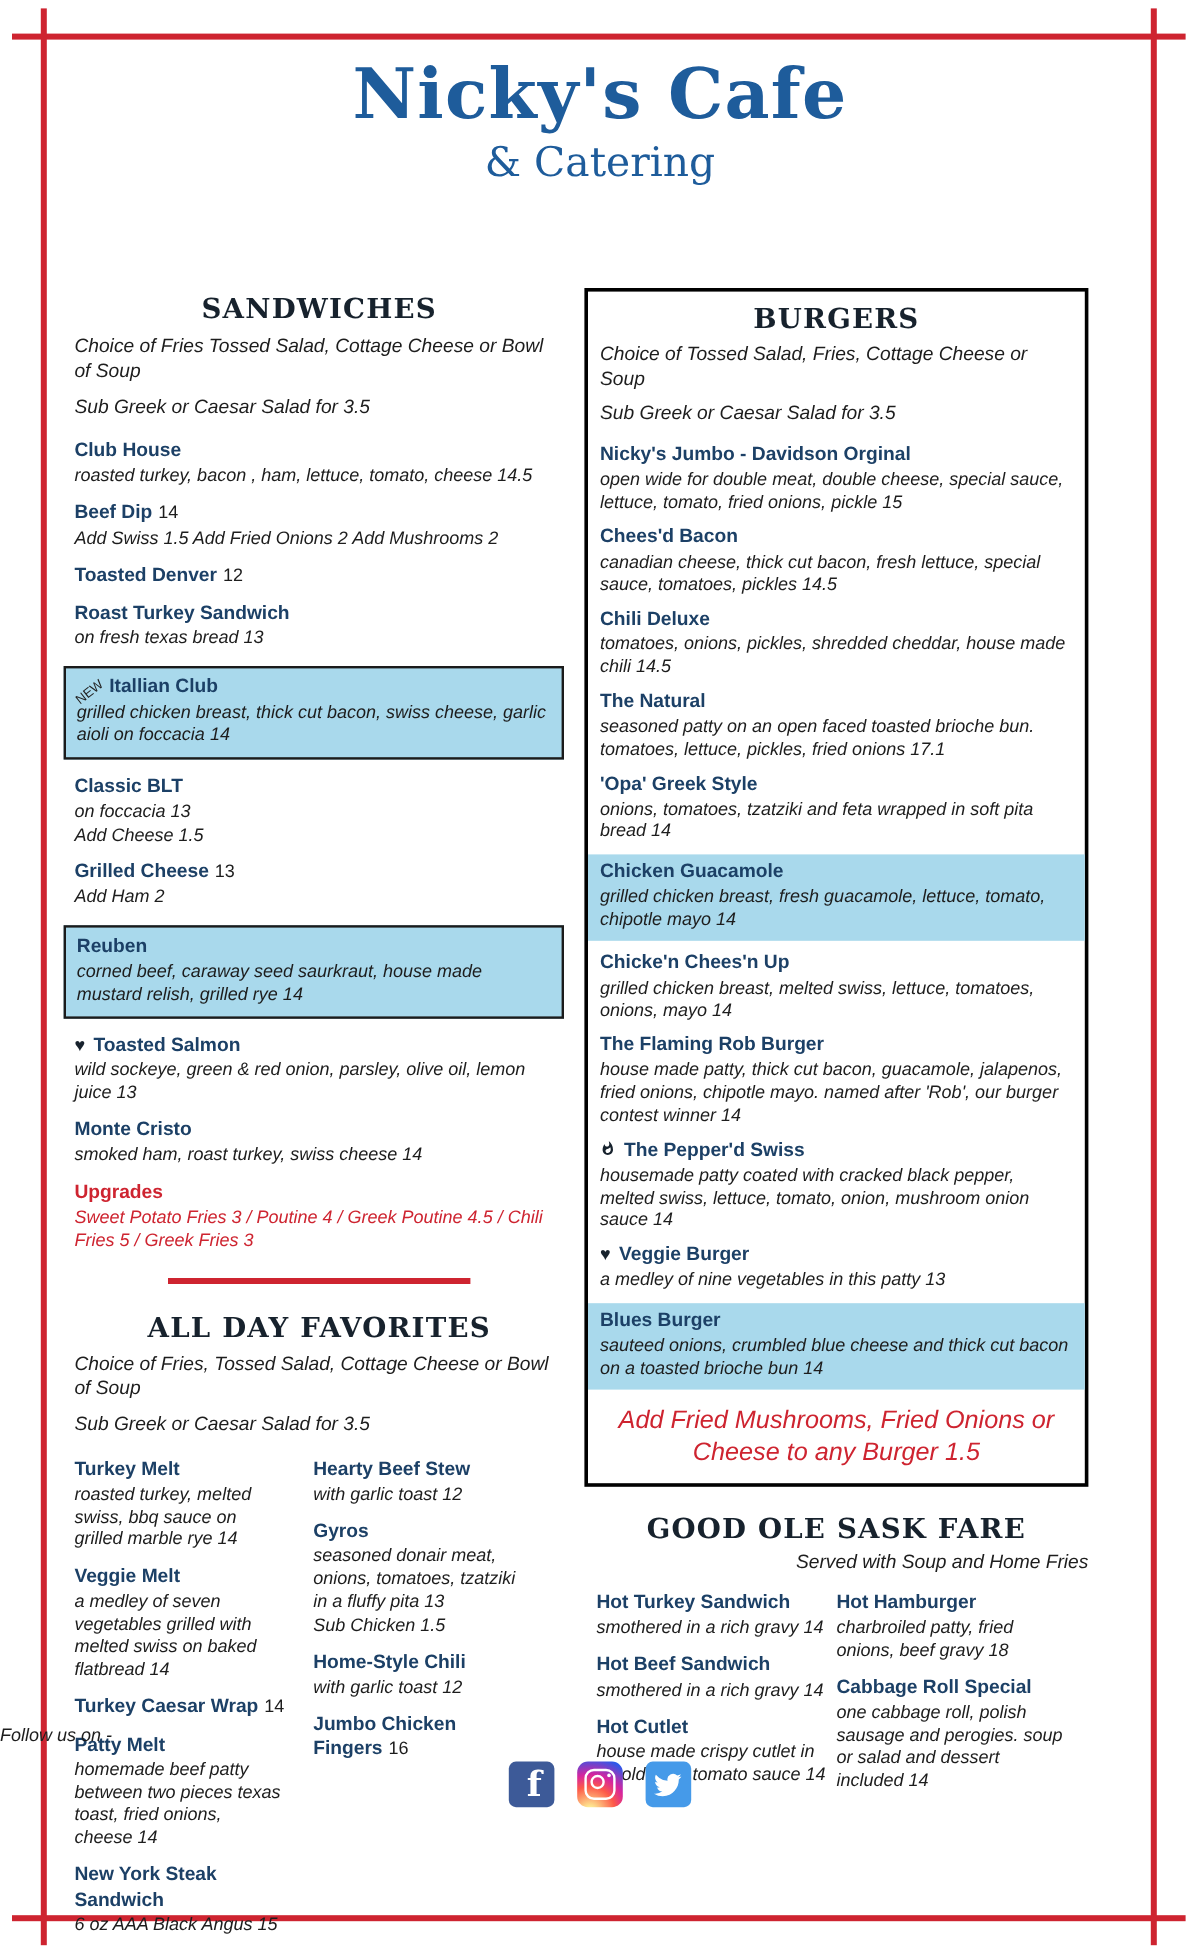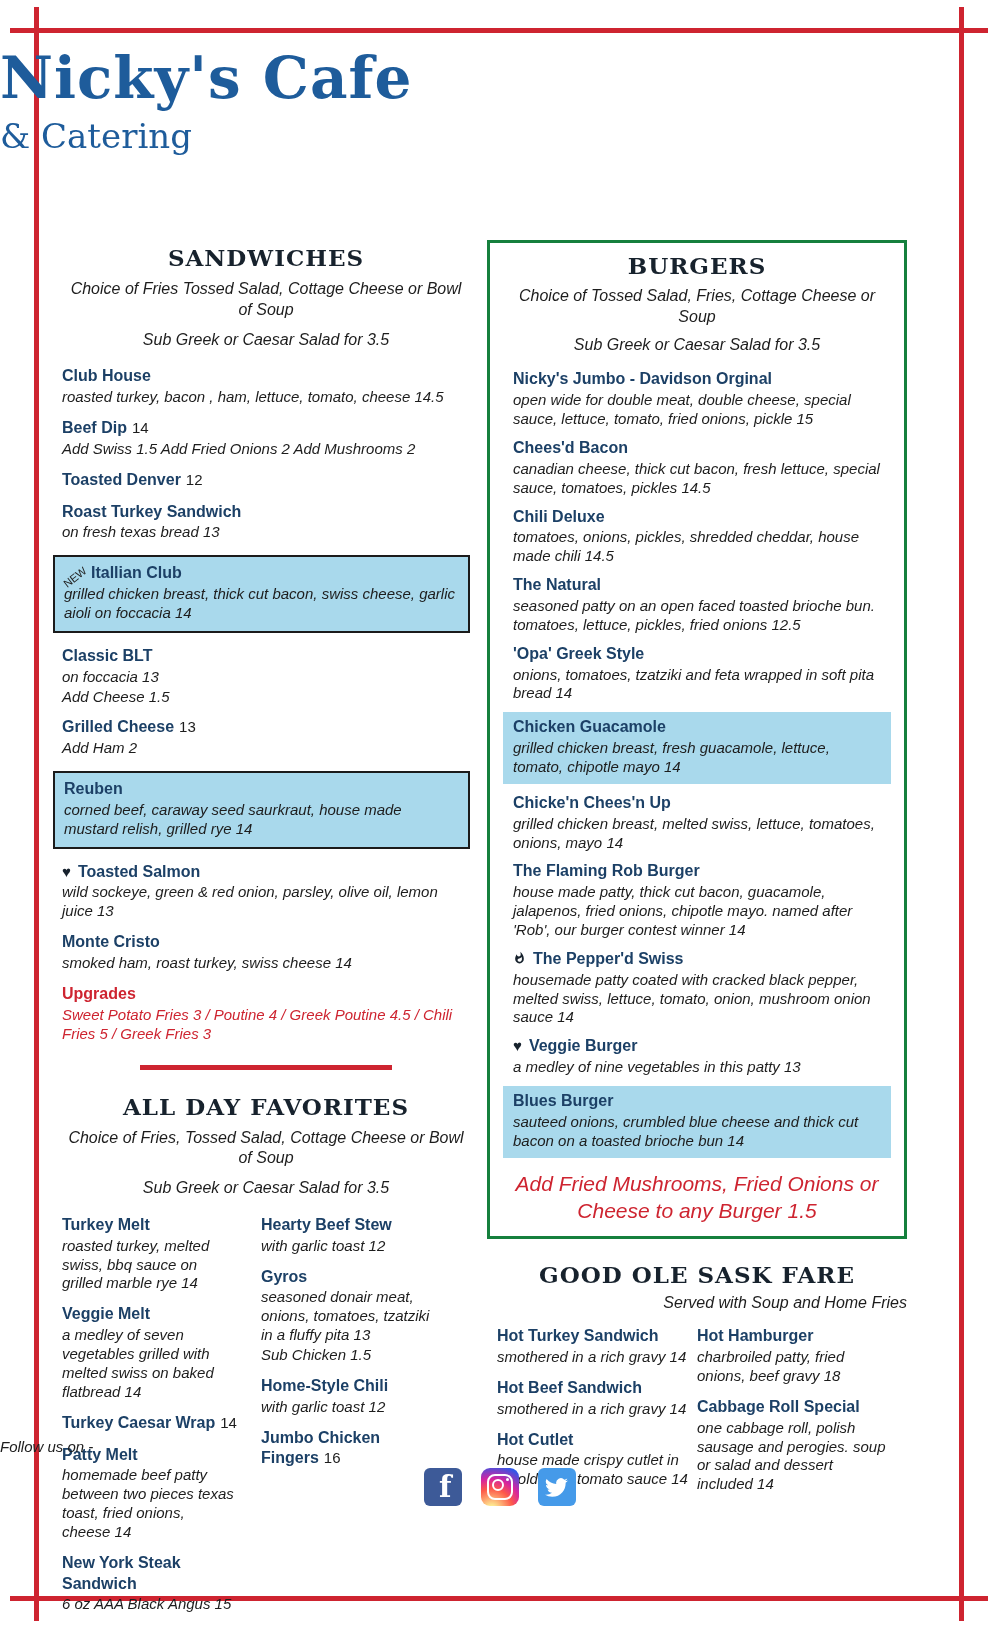--- a/index.html
+++ b/index.html
@@ -3,42 +3,42 @@
 <meta charset="utf-8">
 <style>
 *{margin:0;padding:0;box-sizing:border-box}
 html{background:#fff}
 body{width:1000px;height:1629px;position:relative;background:#fff;font-family:"Liberation Sans",sans-serif;color:#1d1d1d;overflow:hidden}
 .frame{position:absolute;background:#ce2430}
 .frame-top{left:10px;top:28px;width:978px;height:5px}
 .frame-bottom{left:10px;top:1596px;width:978px;height:5px}
 .frame-left{left:34px;top:7px;width:5px;height:1614px}
 .frame-right{left:959px;top:7px;width:5px;height:1614px}
-.header{position:absolute;top:44px;left:0;width:100%;text-align:left;color:#1e5c9b}
+.header{position:absolute;top:44px;left:0;width:100%;text-align:center;color:#1e5c9b}
 .title{font-family:"DejaVu Serif",serif;font-weight:bold;font-size:58px;letter-spacing:1px}
 .subtitle{font-family:"DejaVu Serif",serif;font-size:34px;margin-top:4px}
 .section-heading{font-family:"DejaVu Serif",serif;font-weight:bold;font-size:23px;letter-spacing:1px;color:#17222d;text-align:center}
-.section-sub{font-style:italic;font-size:16px;line-height:1.3;text-align:center;margin-top:8px}
+.section-sub{font-style:italic;font-size:16px;line-height:1.3;margin-top:8px}
 .sub-salad{margin-top:9px;margin-bottom:16px}
 .left-col{position:absolute;left:62px;top:244px;width:408px}
 .right-col{position:absolute;left:487px;top:240px;width:420px}
 .item{margin-bottom:11px}
 .name-row{line-height:1.3}
 .name{font-weight:bold;font-size:16px;color:#1c4066}
 .price{font-size:15px;margin-left:5px;color:#1d1d1d;font-weight:normal}
 .desc{font-style:italic;font-size:15px;line-height:1.26;margin-top:1px}
 .red-text{color:#ce2430}
 .highlight-box{background:#a9d9ec;border:2px solid #1b1b1b;padding:6px 9px 8px;margin:13px 0 13px -9px;width:417px;position:relative}
 .badge-new{position:absolute;left:7px;top:14px;transform:rotate(-38deg);font-size:11px;color:#222}
 .indent{margin-left:27px}
 .red-divider{width:252px;height:5px;background:#ce2430;margin:21px auto 23px}
 .two-col{display:flex;gap:24px;margin-top:2px}
 .col-a{width:175px}
 .col-b{width:172px}
-.burgers-box{border:3px solid #15803d;padding:9px 23px 12px}
+.burgers-box{border:3px solid #000000;padding:9px 10px 12px}
 .burgers-box .section-sub{margin-top:7px}
 .burgers-box .sub-salad{margin-bottom:14px}
 .burgers-box .item{margin-bottom:9px}
 .highlight-band{background:#a9d9ec;margin-left:-10px;margin-right:-10px;padding:5px 10px 7px}
 .burger-note{color:#ce2430;font-style:italic;font-size:21px;line-height:1.3;text-align:center;margin-top:12px}
 .sask{margin-top:22px}
 .sask-sub{font-style:italic;font-size:16px;text-align:right;margin-top:6px}
 .sask-cols{display:flex;gap:4px;margin-top:14px;padding-left:10px}
 .sask-col-a{width:196px}
 .sask-col-b{width:195px}
@@ -214,21 +214,21 @@
       <div class="desc">canadian cheese, thick cut bacon, fresh lettuce, special sauce, tomatoes, pickles  14.5</div>
     </div>
 
     <div class="item">
       <div class="name-row"><span class="name">Chili Deluxe</span></div>
       <div class="desc">tomatoes, onions, pickles, shredded cheddar, house made chili  14.5</div>
     </div>
 
     <div class="item">
       <div class="name-row"><span class="name">The Natural</span></div>
-      <div class="desc">seasoned patty on an open faced toasted brioche bun. tomatoes, lettuce, pickles, fried onions  12.5</div>
+      <div class="desc">seasoned patty on an open faced toasted brioche bun. tomatoes, lettuce, pickles, fried onions  17.1</div>
     </div>
 
     <div class="item">
       <div class="name-row"><span class="name">'Opa' Greek Style</span></div>
       <div class="desc">onions, tomatoes, tzatziki and feta wrapped in soft pita bread  14</div>
     </div>
 
     <div class="item highlight-band">
       <div class="name-row"><span class="name">Chicken Guacamole</span></div>
       <div class="desc">grilled chicken breast, fresh guacamole, lettuce, tomato, chipotle mayo  14</div>

